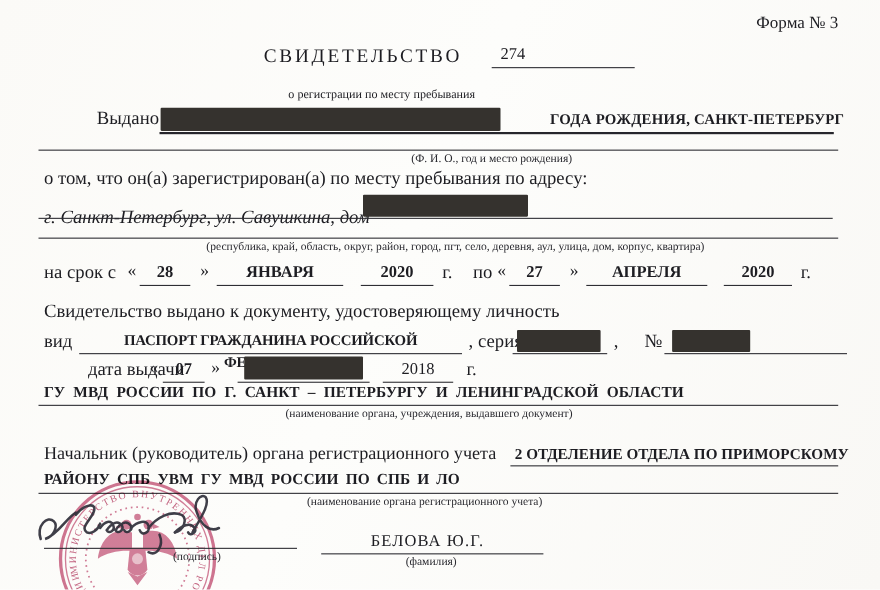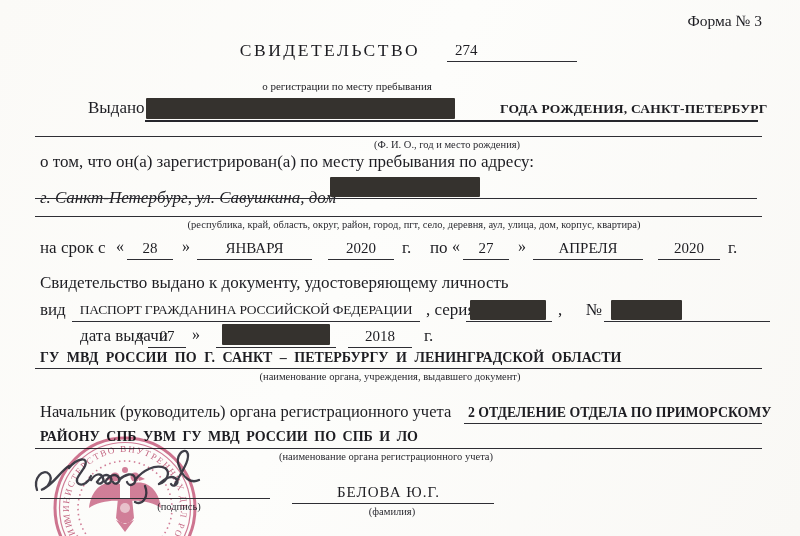--- a/index.html
+++ b/index.html
@@ -11,21 +11,21 @@
   }
   .abs{position:absolute;white-space:nowrap;}
   .t{font-size:17px;}
   .ctr{transform:translateX(-50%);}
   .cap{font-size:10.5px;color:#2a2a30;}
   .bold{font-weight:bold;}
   .bar{position:absolute;background:#35322e;border-radius:1px;}
   .ul{position:absolute;border-bottom:1.5px solid #2e2e34;height:0;}
   .ul2{position:absolute;border-bottom:2px solid #26262c;height:0;}
   .cell{position:absolute;height:21px;border-bottom:1.5px solid #2e2e34;
-        text-align:center;font-weight:normal;font-size:15px;line-height:20px;}
+        text-align:center;font-weight:bold;font-size:15px;line-height:20px;}
   .q{font-size:16px;}
   svg text{font-family:"Liberation Serif","DejaVu Serif",serif;}
 </style>
 </head>
 <body>
 
 <div class="abs t" style="top:12px;right:38px;font-size:15.5px;">Форма № 3</div>
 
 <div class="abs" style="top:40px;left:330px;font-size:17.5px;letter-spacing:2.5px;transform:translateX(-50%);">СВИДЕТЕЛЬСТВО</div>
 <div class="abs" style="top:42px;left:455px;font-size:15px;">274</div>

